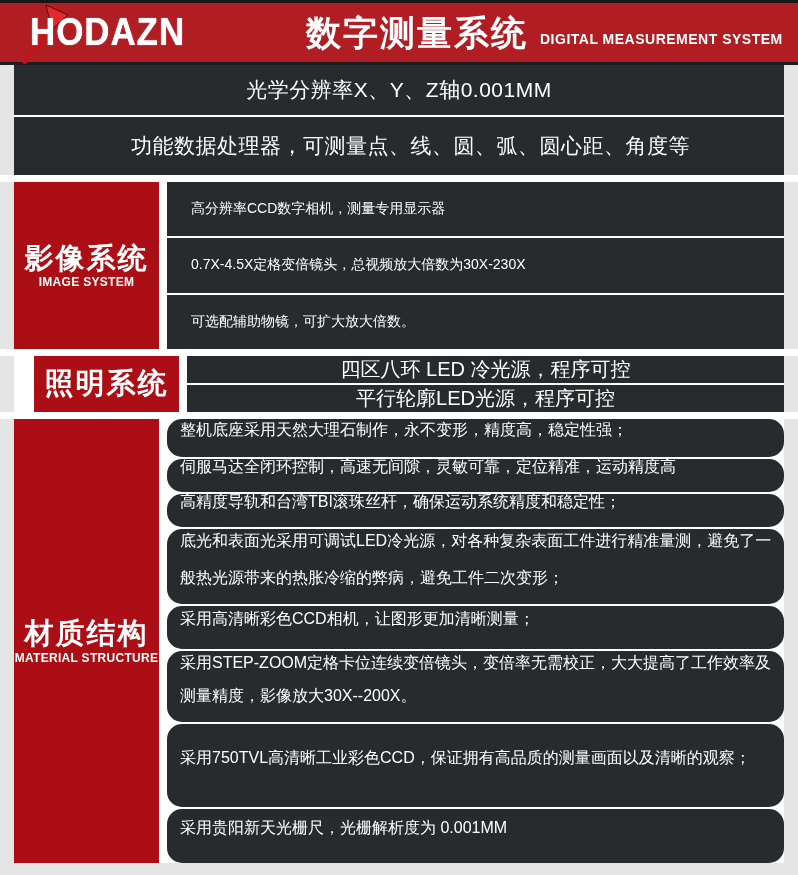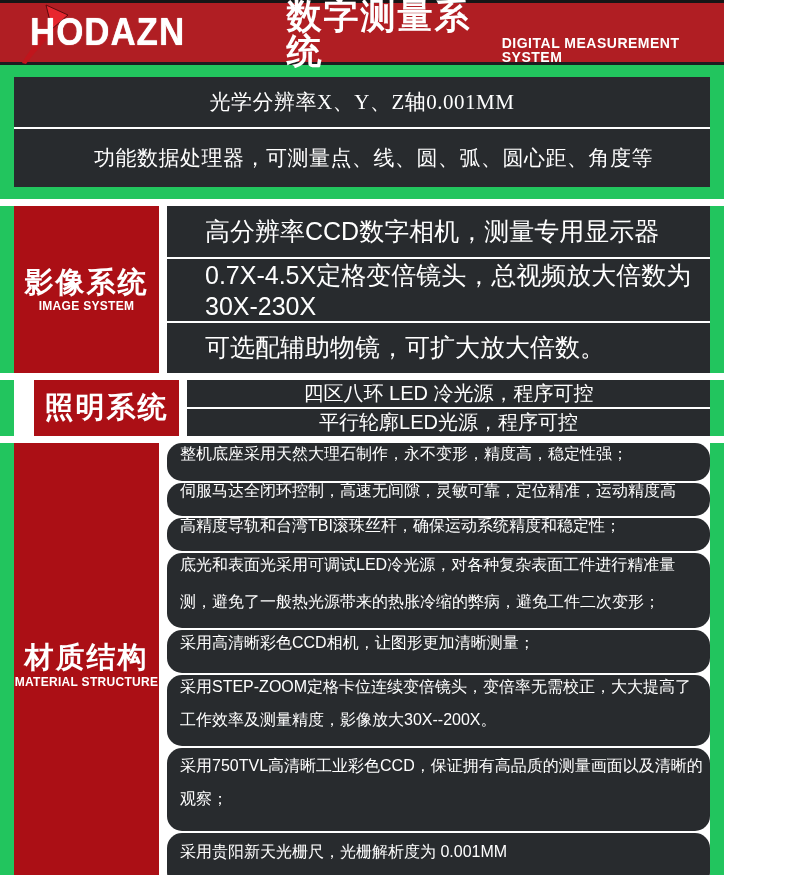--- a/index.html
+++ b/index.html
@@ -2,63 +2,63 @@
 <html><head>
 <meta charset="utf-8">
 <style>
   * { margin:0; padding:0; box-sizing:border-box; }
   html,body { background:#ffffff; }
   body {
     width:798px; height:875px;
     font-family:"Liberation Sans","DejaVu Sans",sans-serif;
     overflow:hidden;
   }
-  .page { width:724px; height:875px; background:#22c55e; position:relative; }
+  .page { width:798px; height:875px; background:#e5e5e5; position:relative; }
 
   
   .header {
     height:65px; background:#b01e23;
     border-top:3px solid #161616; border-bottom:3px solid #1d1d1f;
     display:flex; align-items:center; position:relative;
   }
   .logo { position:relative; margin-left:30px; width:238px; height:56px; display:flex; align-items:center; }
   .logo-arrow { position:absolute; left:-12px; top:-2px; width:58px; height:62px; z-index:1; }
   .logo-text {
     position:relative; z-index:2;
     color:#ffffff; font-size:38px; font-weight:800; letter-spacing:1px;
     transform:scaleX(.92); transform-origin:left center;
     text-shadow:0 0 1px #fff;
   }
   .titles { display:flex; align-items:flex-end; margin-left:38px; }
   .title-zh { color:#ffffff; font-size:35px; font-weight:800; letter-spacing:2px; line-height:1; }
   .title-en { color:#ffffff; font-size:14px; font-weight:800; letter-spacing:.5px; margin:0 0 4px 12px; line-height:1; }
 
   
-  .band { margin:12px 14px;font-family:Liberation Serif, serif; }
+  .band { margin:0 14px; }
   .dark { background:#282b2e; color:#ffffff; }
   .hgap { height:7px; background:#ffffff; }
   .divider { height:2px; background:#ffffff; }
 
   
   .toprow { display:flex; align-items:center; justify-content:center; font-size:21px; letter-spacing:.5px; }
   .toprow.r1 { height:50px; }
   .toprow.r2 { height:58px;padding-left:23px; }
 
   
   .section { display:flex; margin:0 14px; background:#ffffff; }
   .redcell {
     width:145px; background:#ab0f15; color:#ffffff;
     display:flex; flex-direction:column; align-items:center; justify-content:center;
     text-align:right; flex:0 0 145px;
   }
   .redcell .zh { font-size:29px; font-weight:800; letter-spacing:2px; line-height:1.15; }
   .redcell .en { font-size:12px; font-weight:800; letter-spacing:.3px; margin-top:0; }
   .content { flex:1; margin-left:8px; display:flex; flex-direction:column; gap:2px; }
 
-  .crow { display:flex; align-items:center; font-size:25px; padding:0 8px 0 38px; }
+  .crow { display:flex; align-items:center; font-size:14px; padding:0 8px 0 24px; }
 
   .sec-image { height:167px; }
   .sec-image .crow { flex:1; }
 
   .sec-light { height:56px;padding-left:20px; }
   .sec-light .content { flex-direction:column; }
   .sec-light .lcell { display:flex; align-items:center; justify-content:center; font-size:20px; }
   .sec-light .lcell.c1 { flex:1.16; }
   .sec-light .lcell.c2 { flex:1; }
 

